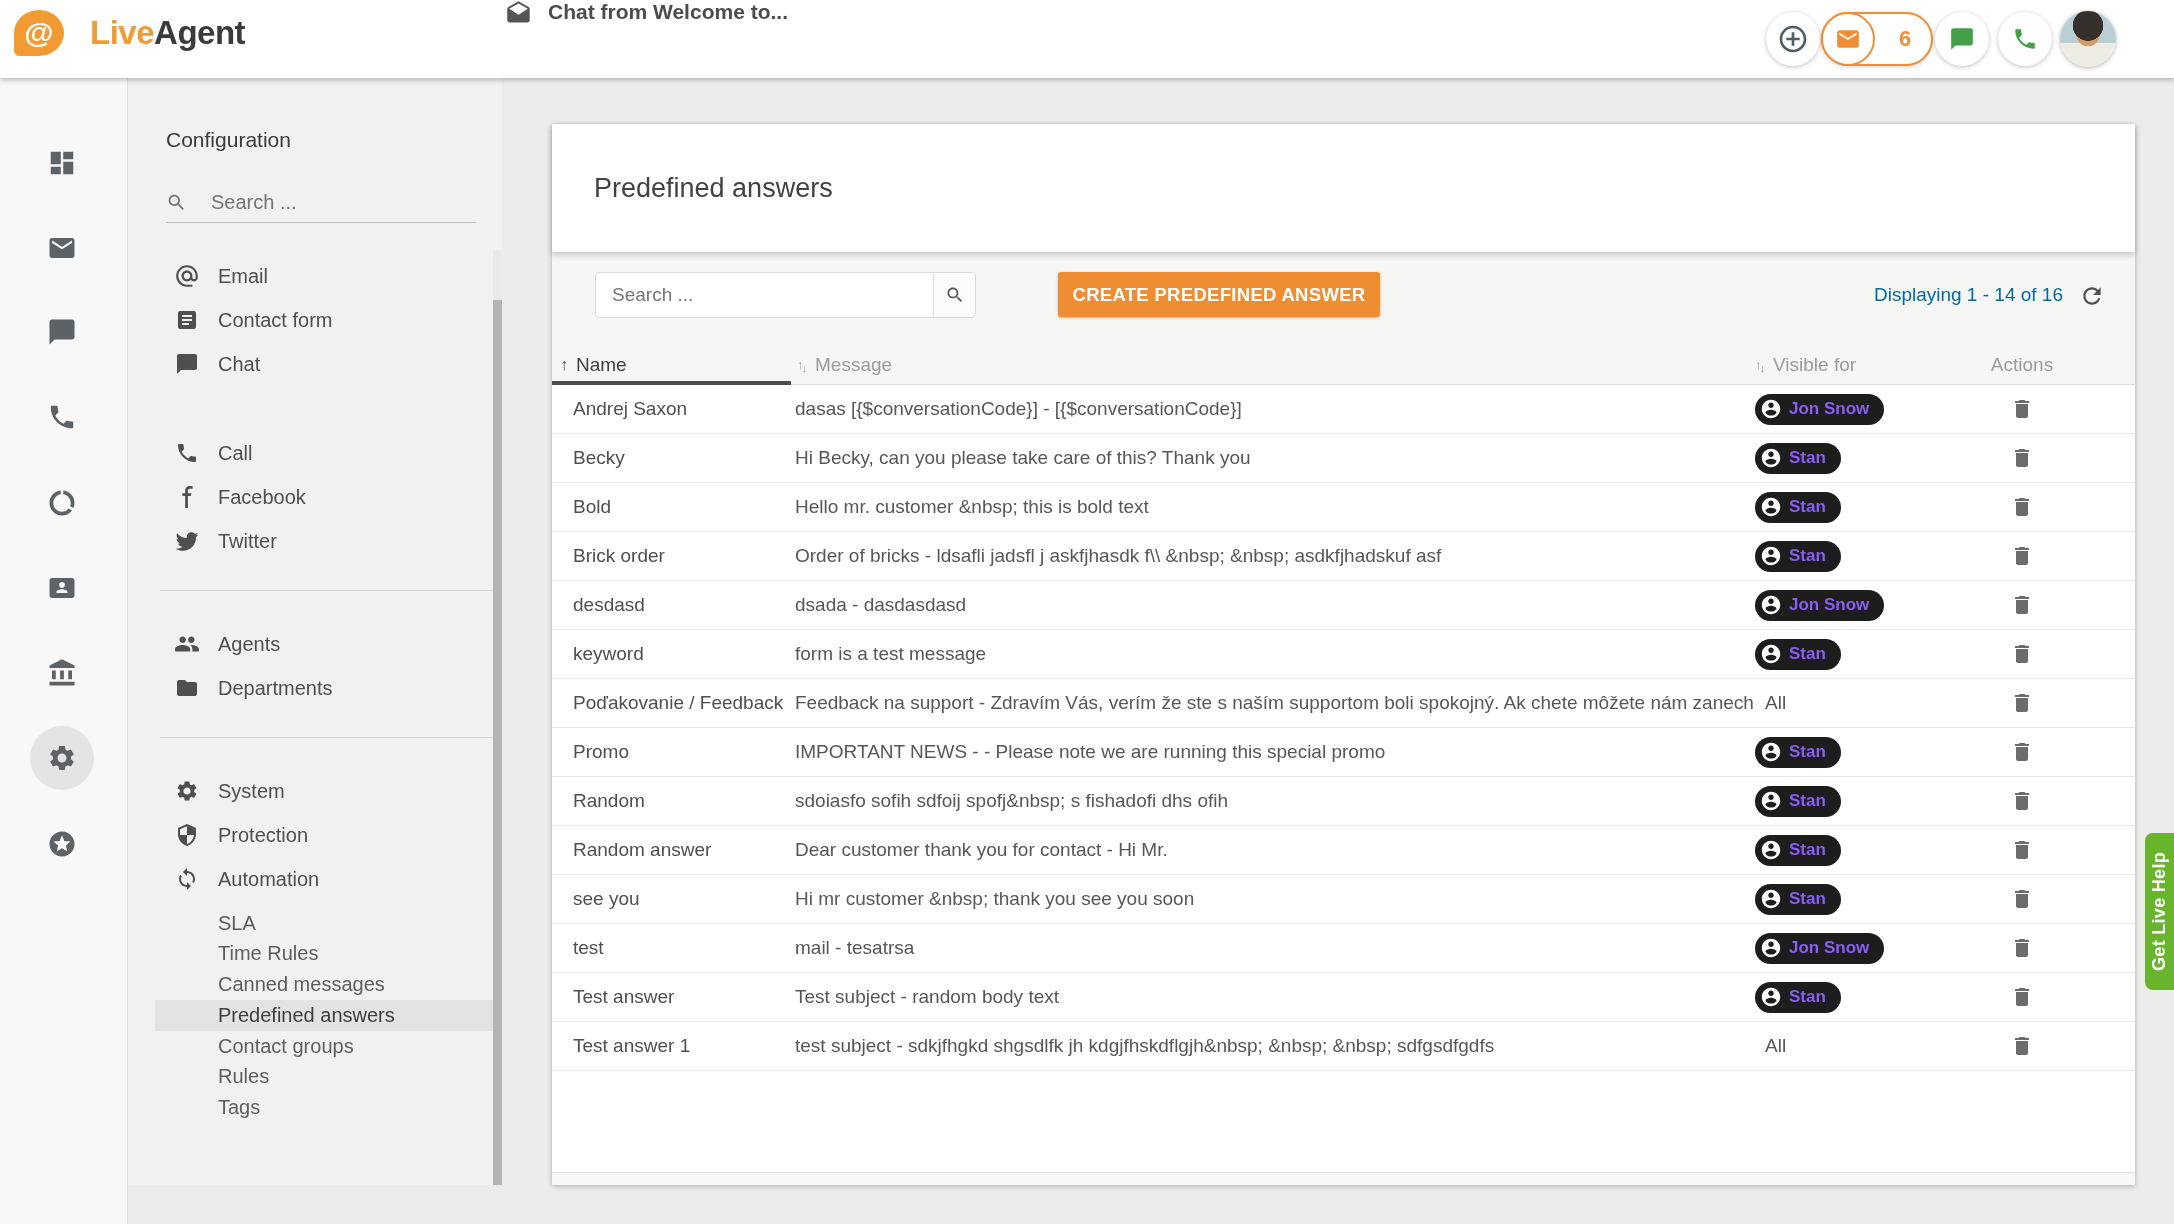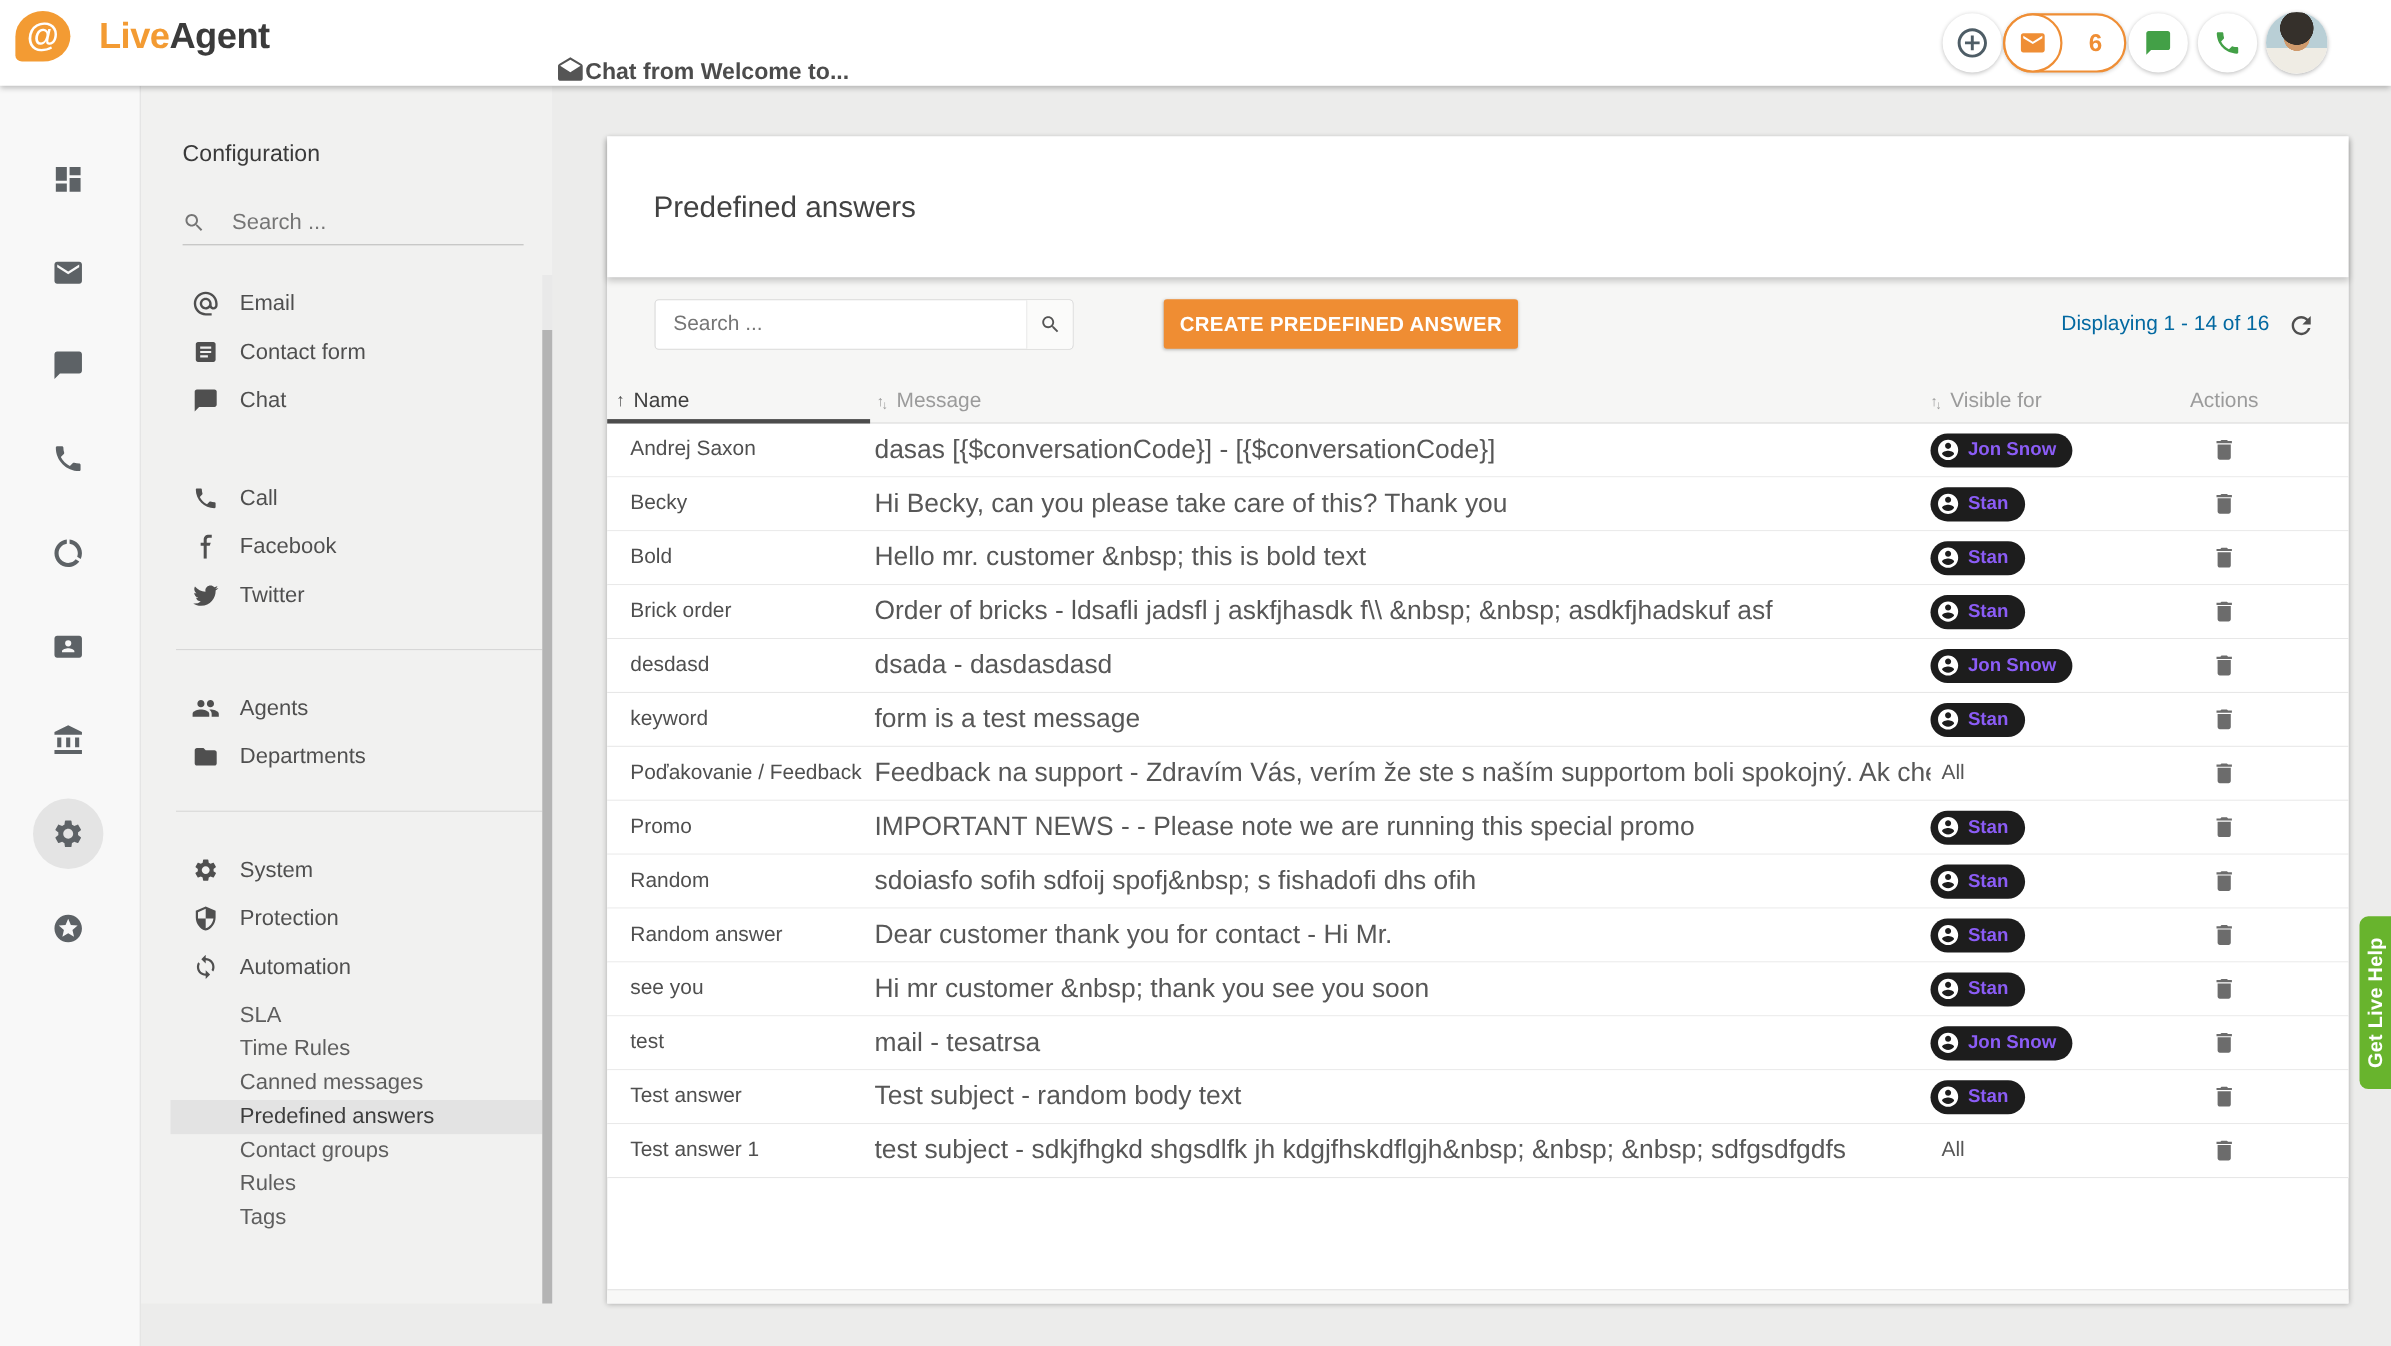--- a/index.html
+++ b/index.html
@@ -10,21 +10,21 @@
   
   .topbar{position:absolute;left:0;top:0;width:2174px;height:78px;background:#fff;
           box-shadow:0 2px 5px rgba(0,0,0,.25);z-index:20;}
   .logo{position:absolute;left:14px;top:10px;display:flex;align-items:center;gap:10px;}
   .logo-bubble{width:50px;height:46px;background:#f39b33;border-radius:50% 50% 50% 12%;
                display:flex;align-items:center;justify-content:center;color:#fff;
                font-size:30px;font-weight:700;}
   .logo-text{font-size:33px;font-weight:700;letter-spacing:-.5px;margin-left:16px;}
   .logo-live{color:#f39b33;}
   .logo-agent{color:#3b3b3b;}
-  .active-ticket{position:absolute;left:505px;top:0;height:78px;display:flex;align-items:flex-end;}
+  .active-ticket{position:absolute;left:505px;top:0;height:78px;display:flex;align-items:flex-start;gap:16px;}
   .active-ticket .tab-label{font-size:21px;font-weight:700;color:#4c4c4c;}
   .circle-btn{position:absolute;top:12px;width:54px;height:54px;border-radius:50%;background:#fff;
               box-shadow:0 1px 4px rgba(0,0,0,.25);display:flex;align-items:center;justify-content:center;
               border:none;cursor:pointer;padding:0;}
   .mail-pill{position:absolute;left:1821px;top:12px;width:112px;height:54px;border:2px solid #ef8e35;
              border-radius:29px;background:#fff;box-sizing:border-box;box-shadow:0 1px 4px rgba(0,0,0,.18);}
   .mail-circle{position:absolute;left:-2px;top:-2px;width:54px;height:54px;border-radius:50%;
                border:2px solid #ef8e35;background:#fff;box-sizing:border-box;
                display:flex;align-items:center;justify-content:center;}
   .mail-count{position:absolute;left:62px;top:0;width:40px;height:50px;display:flex;align-items:center;
@@ -95,21 +95,21 @@
   .name-underline{position:absolute;left:0;bottom:-1px;width:239px;height:4px;background:#4c4c4c;}
   .sort-up{font-size:16px;color:#555;}
   .sort-pair{display:inline-flex;align-items:baseline;color:#9b9b9b;}
   .sort-pair .u{font-size:13px;font-style:normal;}
   .sort-pair .d{font-size:11px;font-style:normal;margin-left:-2px;position:relative;top:3px;}
 
   .rows{position:absolute;left:0;top:261px;width:100%;}
   .trow{display:flex;height:48px;border-bottom:1px solid #e7e7e7;align-items:center;background:#fff;}
   .col{box-sizing:border-box;}
   .col.name{width:243px;padding-left:21px;font-size:19px;color:#4f4f4f;white-space:nowrap;overflow:hidden;}
-  .col.msg{width:960px;font-size:24px;color:#575757;white-space:nowrap;overflow:hidden;}
+  .col.msg{width:960px;font-size:19px;color:#575757;white-space:nowrap;overflow:hidden;}
   .col.vis{width:187px;display:flex;align-items:center;}
   .col.act{width:160px;display:flex;justify-content:center;}
   .badge{display:inline-flex;align-items:center;height:31px;border-radius:16px;background:#1d1d1d;
         color:#8b5cf6;padding:0 15px 0 5px;gap:7px;font-size:17px;font-weight:700;white-space:nowrap;}
   .visible-all{font-size:19px;color:#575757;padding-left:10px;}
   .trash-btn{border:none;background:none;padding:0;cursor:pointer;color:#6c6c6c;width:24px;height:26px;}
   .card-footer{position:absolute;left:0;top:1048px;width:100%;height:13px;background:#f8f8f7;
         border-top:1px solid #e3e3e3;box-sizing:border-box;}
 
   

